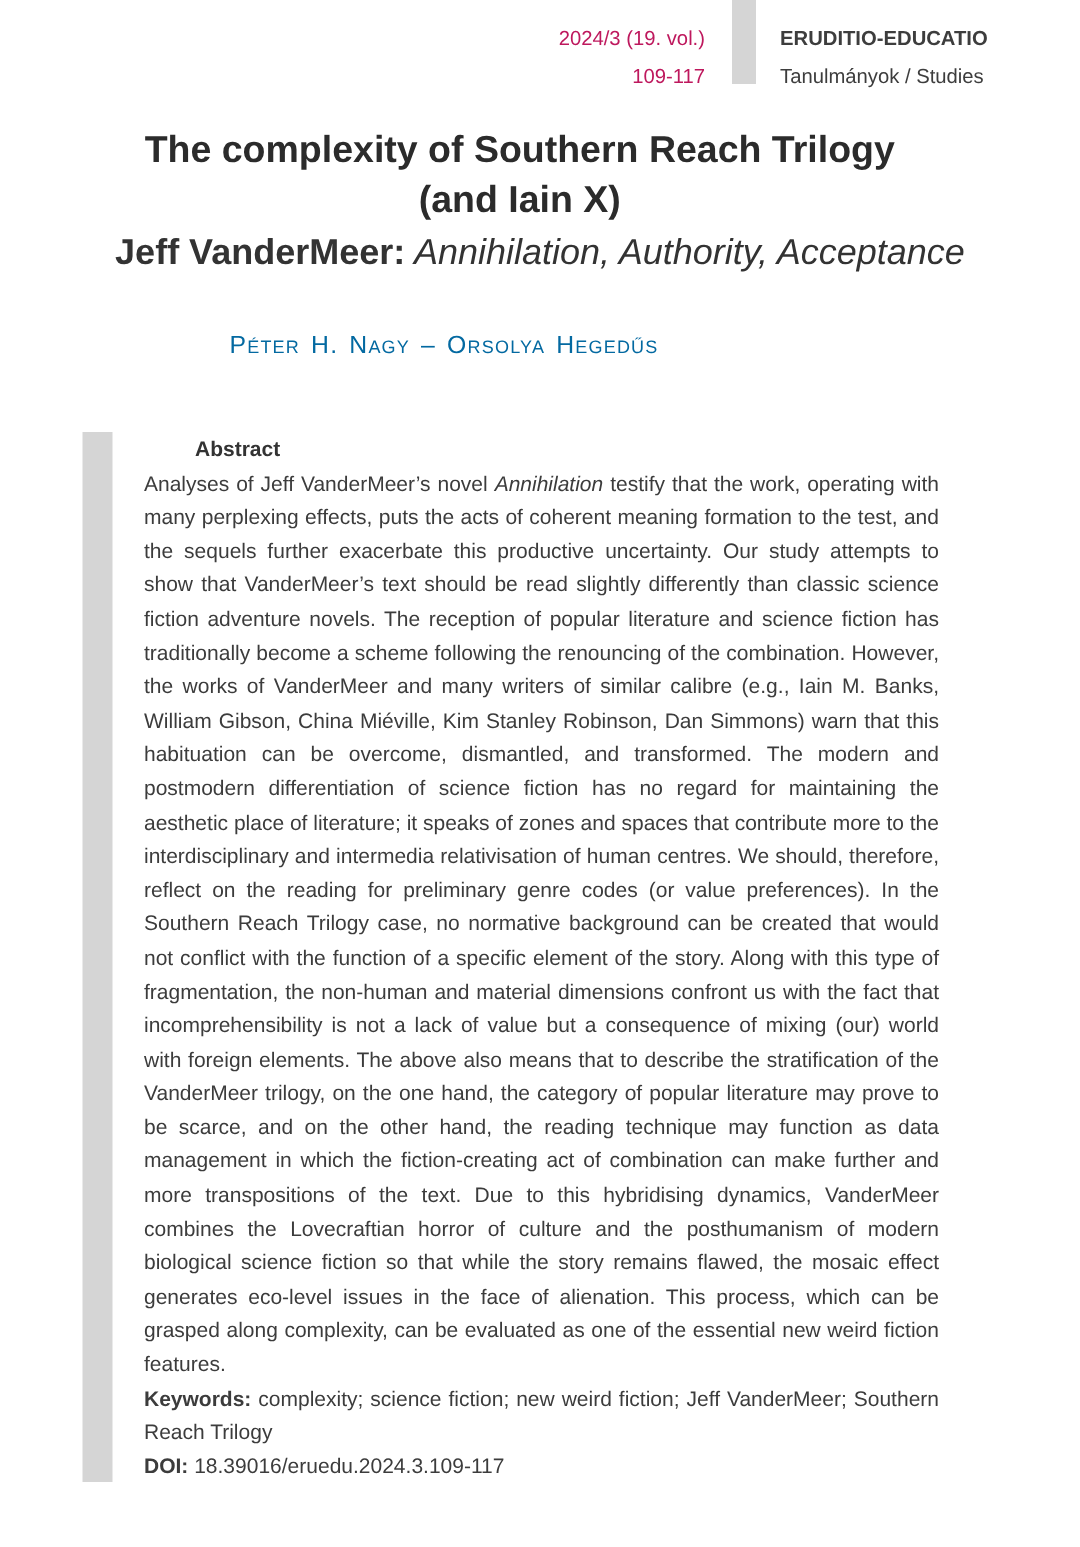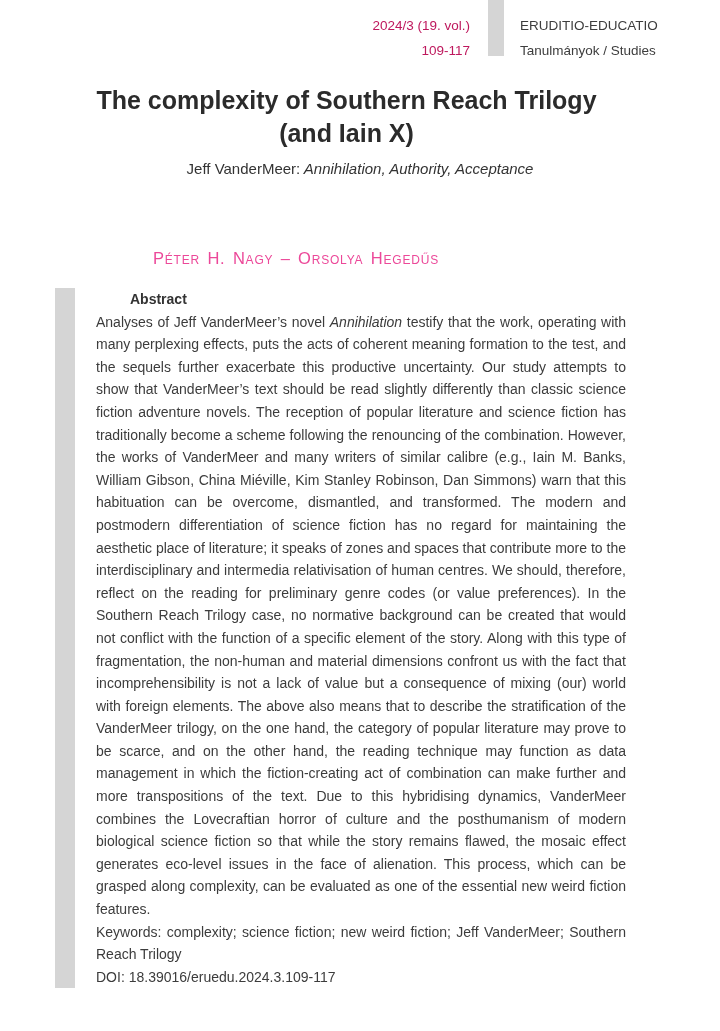--- a/index.html
+++ b/index.html
@@ -5,21 +5,21 @@
   html, body { margin: 0; padding: 0; background: #ffffff; }
   .page {
     position: relative;
     width: 720px;
     height: 1031px;
     background: #ffffff;
     font-family: "Liberation Sans", sans-serif;
     color: #3c3c3c;
     overflow: hidden;
   }
-  .bold { font-weight: normal; }
+  .bold { font-weight: bold; }
   .italic { font-style: italic; }
 
   
   .header-left {
     position: absolute;
     top: 13px;
     right: 250px;
     text-align: right;
     font-size: 13.5px;
     line-height: 25px;
@@ -55,36 +55,35 @@
     line-height: 33px;
     font-weight: bold;
     color: #2b2b2b;
   }
   .subtitle {
     position: absolute;
     top: 156px;
     left: 0;
     width: 720px;
     text-align: center;
-    font-size: 15px;
+    font-size: 24px;
     line-height: 26px;
     color: #333333;
   }
   .authors {
     position: absolute;
     top: 221px;
     left: 0;
     width: 592px;
     text-align: center;
     font-variant: small-caps;
     font-size: 16.5px;
     letter-spacing: 0.8px;
     word-spacing: 2px;
-    color: #ec4899;
-    margin-top: 28px;
+    color: #0369a1;
   }
 
   
   .body-row {
     position: absolute;
     top: 288px;
     left: 55px;
     width: 571px;
     display: flex;
     align-items: stretch;

